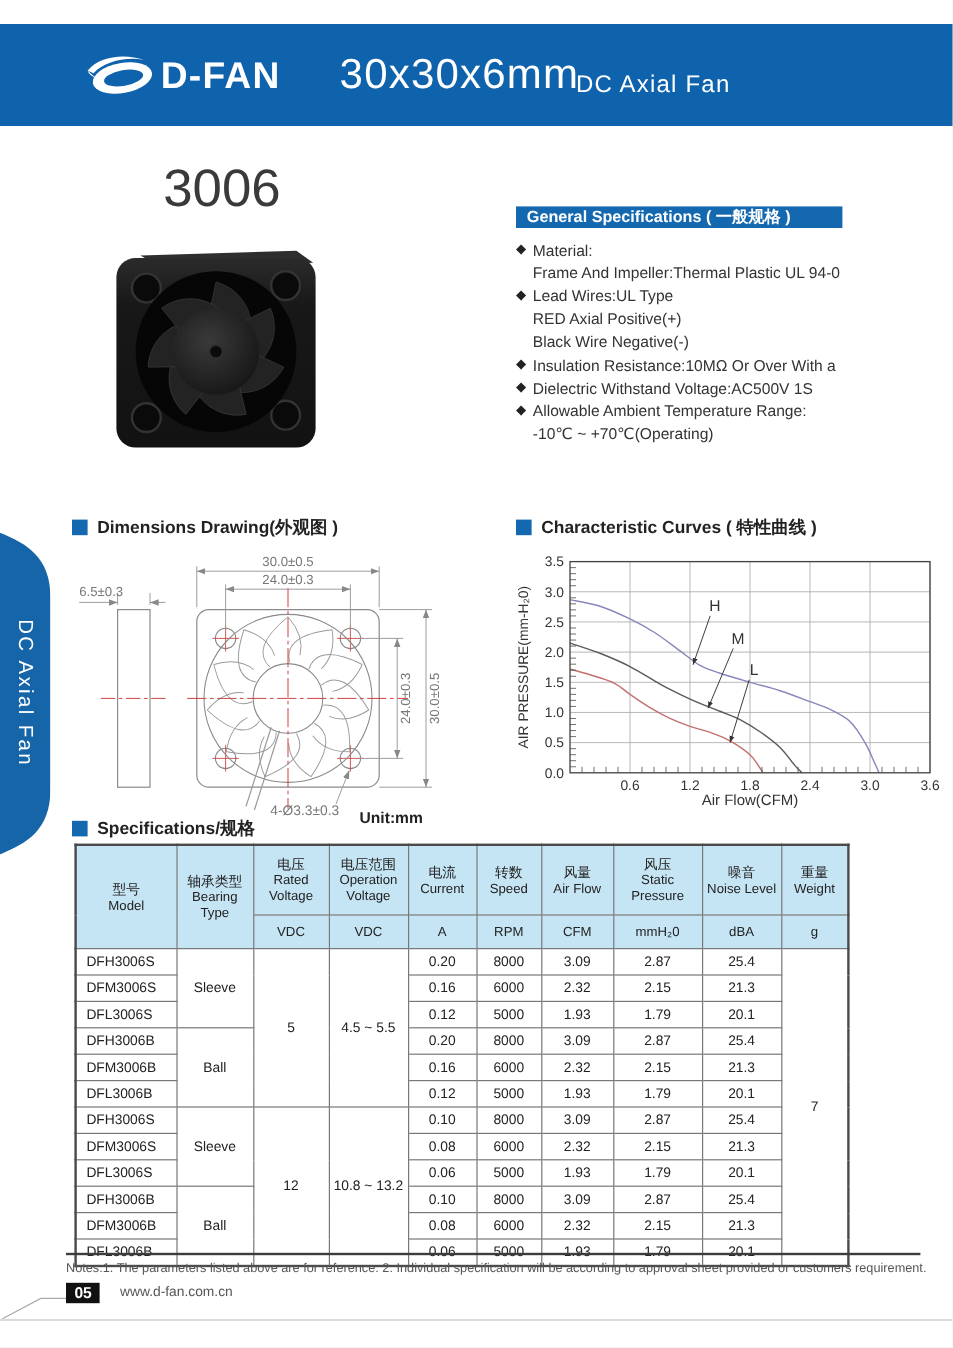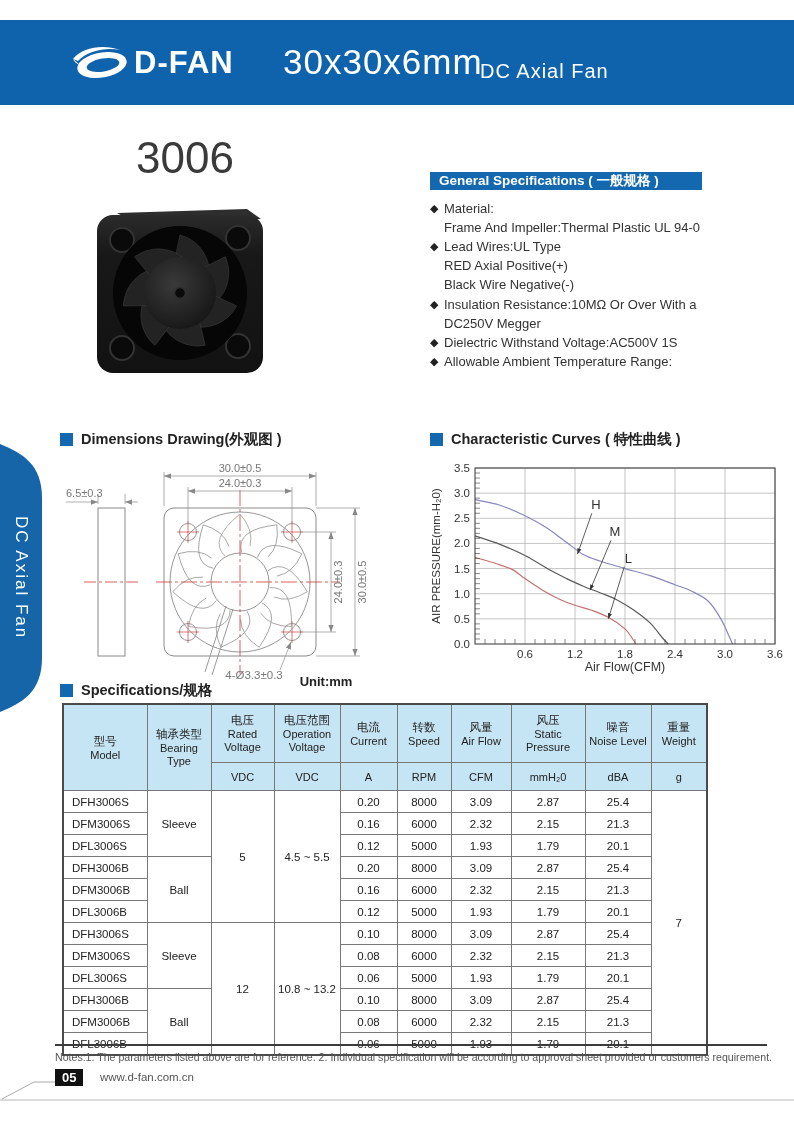--- a/index.html
+++ b/index.html
@@ -129,30 +129,30 @@
         <div class="gs-item cont">
           <span>RED Axial Positive(+)</span>
         </div>
         <div class="gs-item cont">
           <span>Black Wire Negative(-)</span>
         </div>
         <div class="gs-item">
           <span class="bullet">◆</span>
           <span>Insulation Resistance:10MΩ Or Over With a</span>
         </div>
-        <div class="gs-item cont">
-          <span>DC250V Megger</span>
-        </div>
         <div class="gs-item">
           <span class="bullet">◆</span>
           <span>Dielectric Withstand Voltage:AC500V 1S</span>
         </div>
         <div class="gs-item">
           <span class="bullet">◆</span>
           <span>Allowable Ambient Temperature Range:</span>
+        </div>
+        <div class="gs-item cont">
+          <span>-10℃ ~ +70℃(Operating)</span>
         </div>
       </div>
   </div>
 
   <div class="sec-title" style="left:60px;top:430px;position:absolute;">
     <span class="sec-bullet"></span>
     <span>Dimensions Drawing(外观图 )</span>
   </div>
   <div class="sec-title" style="left:430px;top:430px;position:absolute;">
     <span class="sec-bullet"></span>

